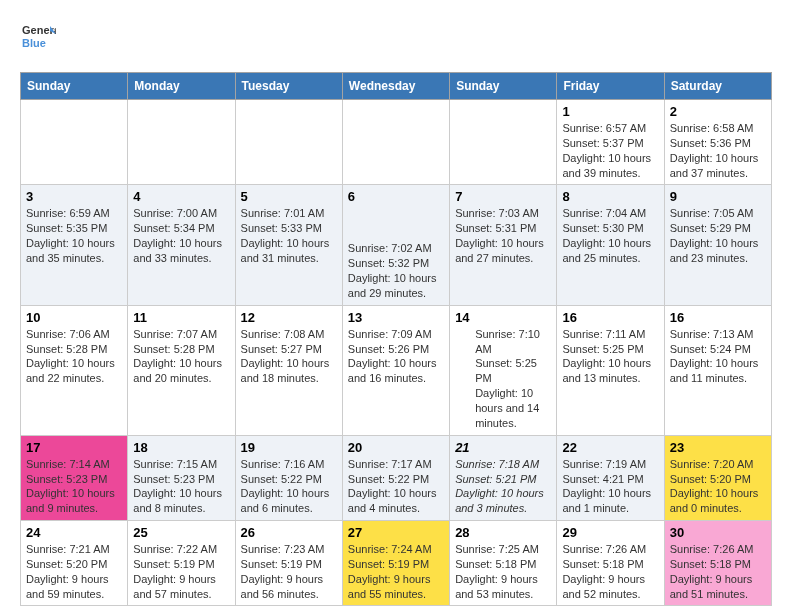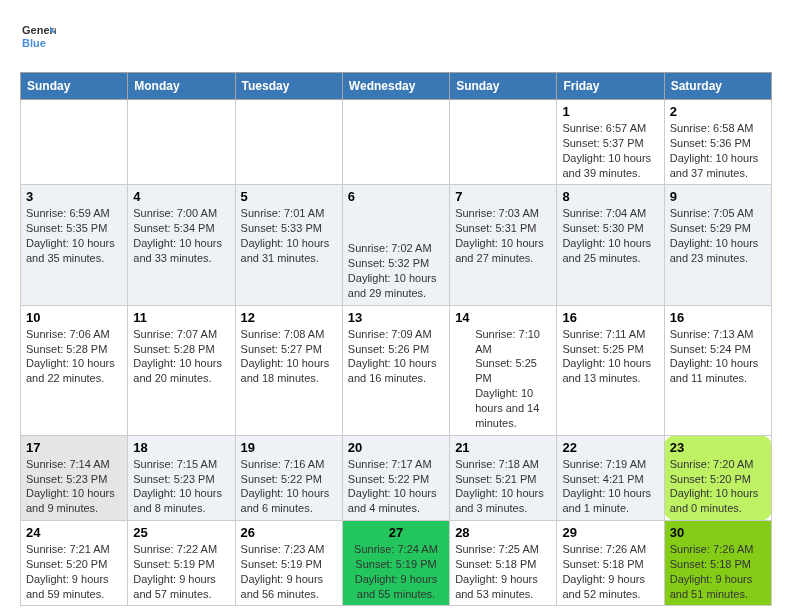--- a/index.html
+++ b/index.html
@@ -205,21 +205,21 @@
 Daylight: 10 hours and 13 minutes.</div>
         </td>
         <td style="background-color: rgb(255, 255, 255);">
           <div class="day-number">16</div>
           <div class="day-info" style="white-space: pre-line;">Sunrise: 7:13 AM
 Sunset: 5:24 PM
 Daylight: 10 hours and 11 minutes.</div>
         </td>
       </tr>
       <tr>
-        <td style="background-color: #e5e5e5;">
+        <td style="background-color: #ec4899;">
           <div class="day-number">17</div>
           <div class="day-info" style="white-space: pre-line;">Sunrise: 7:14 AM
 Sunset: 5:23 PM
 Daylight: 10 hours and 9 minutes.</div>
         </td>
         <td style="background-color: rgb(238, 242, 247);">
           <div class="day-number">18</div>
           <div class="day-info" style="white-space: pre-line;">Sunrise: 7:15 AM
 Sunset: 5:23 PM
 Daylight: 10 hours and 8 minutes.</div>
@@ -229,33 +229,33 @@
           <div class="day-info" style="white-space: pre-line;">Sunrise: 7:16 AM
 Sunset: 5:22 PM
 Daylight: 10 hours and 6 minutes.</div>
         </td>
         <td style="background-color: rgb(238, 242, 247);">
           <div class="day-number">20</div>
           <div class="day-info" style="white-space: pre-line;">Sunrise: 7:17 AM
 Sunset: 5:22 PM
 Daylight: 10 hours and 4 minutes.</div>
         </td>
-        <td style="background-color: rgb(238, 242, 247);">
+        <td style="background-color: rgb(238, 242, 247); font-style: italic;">
           <div class="day-number">21</div>
           <div class="day-info" style="white-space: pre-line;">Sunrise: 7:18 AM
 Sunset: 5:21 PM
 Daylight: 10 hours and 3 minutes.</div>
         </td>
         <td style="background-color: rgb(238, 242, 247);">
           <div class="day-number">22</div>
           <div class="day-info" style="white-space: pre-line;">Sunrise: 7:19 AM
 Sunset: 4:21 PM
 Daylight: 10 hours and 1 minute.</div>
         </td>
-        <td style="background-color: #bef264; border-radius: 12px;">
+        <td style="background-color: #fde047;">
           <div class="day-number">23</div>
           <div class="day-info" style="white-space: pre-line;">Sunrise: 7:20 AM
 Sunset: 5:20 PM
 Daylight: 10 hours and 0 minutes.</div>
         </td>
       </tr>
       <tr>
         <td style="background-color: rgb(255, 255, 255);">
           <div class="day-number">24</div>
           <div class="day-info" style="white-space: pre-line;">Sunrise: 7:21 AM
@@ -267,39 +267,39 @@
           <div class="day-info" style="white-space: pre-line;">Sunrise: 7:22 AM
 Sunset: 5:19 PM
 Daylight: 9 hours and 57 minutes.</div>
         </td>
         <td style="background-color: rgb(255, 255, 255);">
           <div class="day-number">26</div>
           <div class="day-info" style="white-space: pre-line;">Sunrise: 7:23 AM
 Sunset: 5:19 PM
 Daylight: 9 hours and 56 minutes.</div>
         </td>
-        <td style="background-color: #22c55e; text-align: center;">
+        <td style="background-color: #fde047;">
           <div class="day-number">27</div>
           <div class="day-info" style="white-space: pre-line;">Sunrise: 7:24 AM
 Sunset: 5:19 PM
 Daylight: 9 hours and 55 minutes.</div>
         </td>
         <td style="background-color: rgb(255, 255, 255);">
           <div class="day-number">28</div>
           <div class="day-info" style="white-space: pre-line;">Sunrise: 7:25 AM
 Sunset: 5:18 PM
 Daylight: 9 hours and 53 minutes.</div>
         </td>
         <td style="background-color: rgb(255, 255, 255);">
           <div class="day-number">29</div>
           <div class="day-info" style="white-space: pre-line;">Sunrise: 7:26 AM
 Sunset: 5:18 PM
 Daylight: 9 hours and 52 minutes.</div>
         </td>
-        <td style="background-color: #84cc16;">
+        <td style="background-color: #f9a8d4;">
           <div class="day-number">30</div>
           <div class="day-info" style="white-space: pre-line;">Sunrise: 7:26 AM
 Sunset: 5:18 PM
 Daylight: 9 hours and 51 minutes.</div>
         </td>
       </tr>
     </tbody>
 </table>
 
 </body></html>

